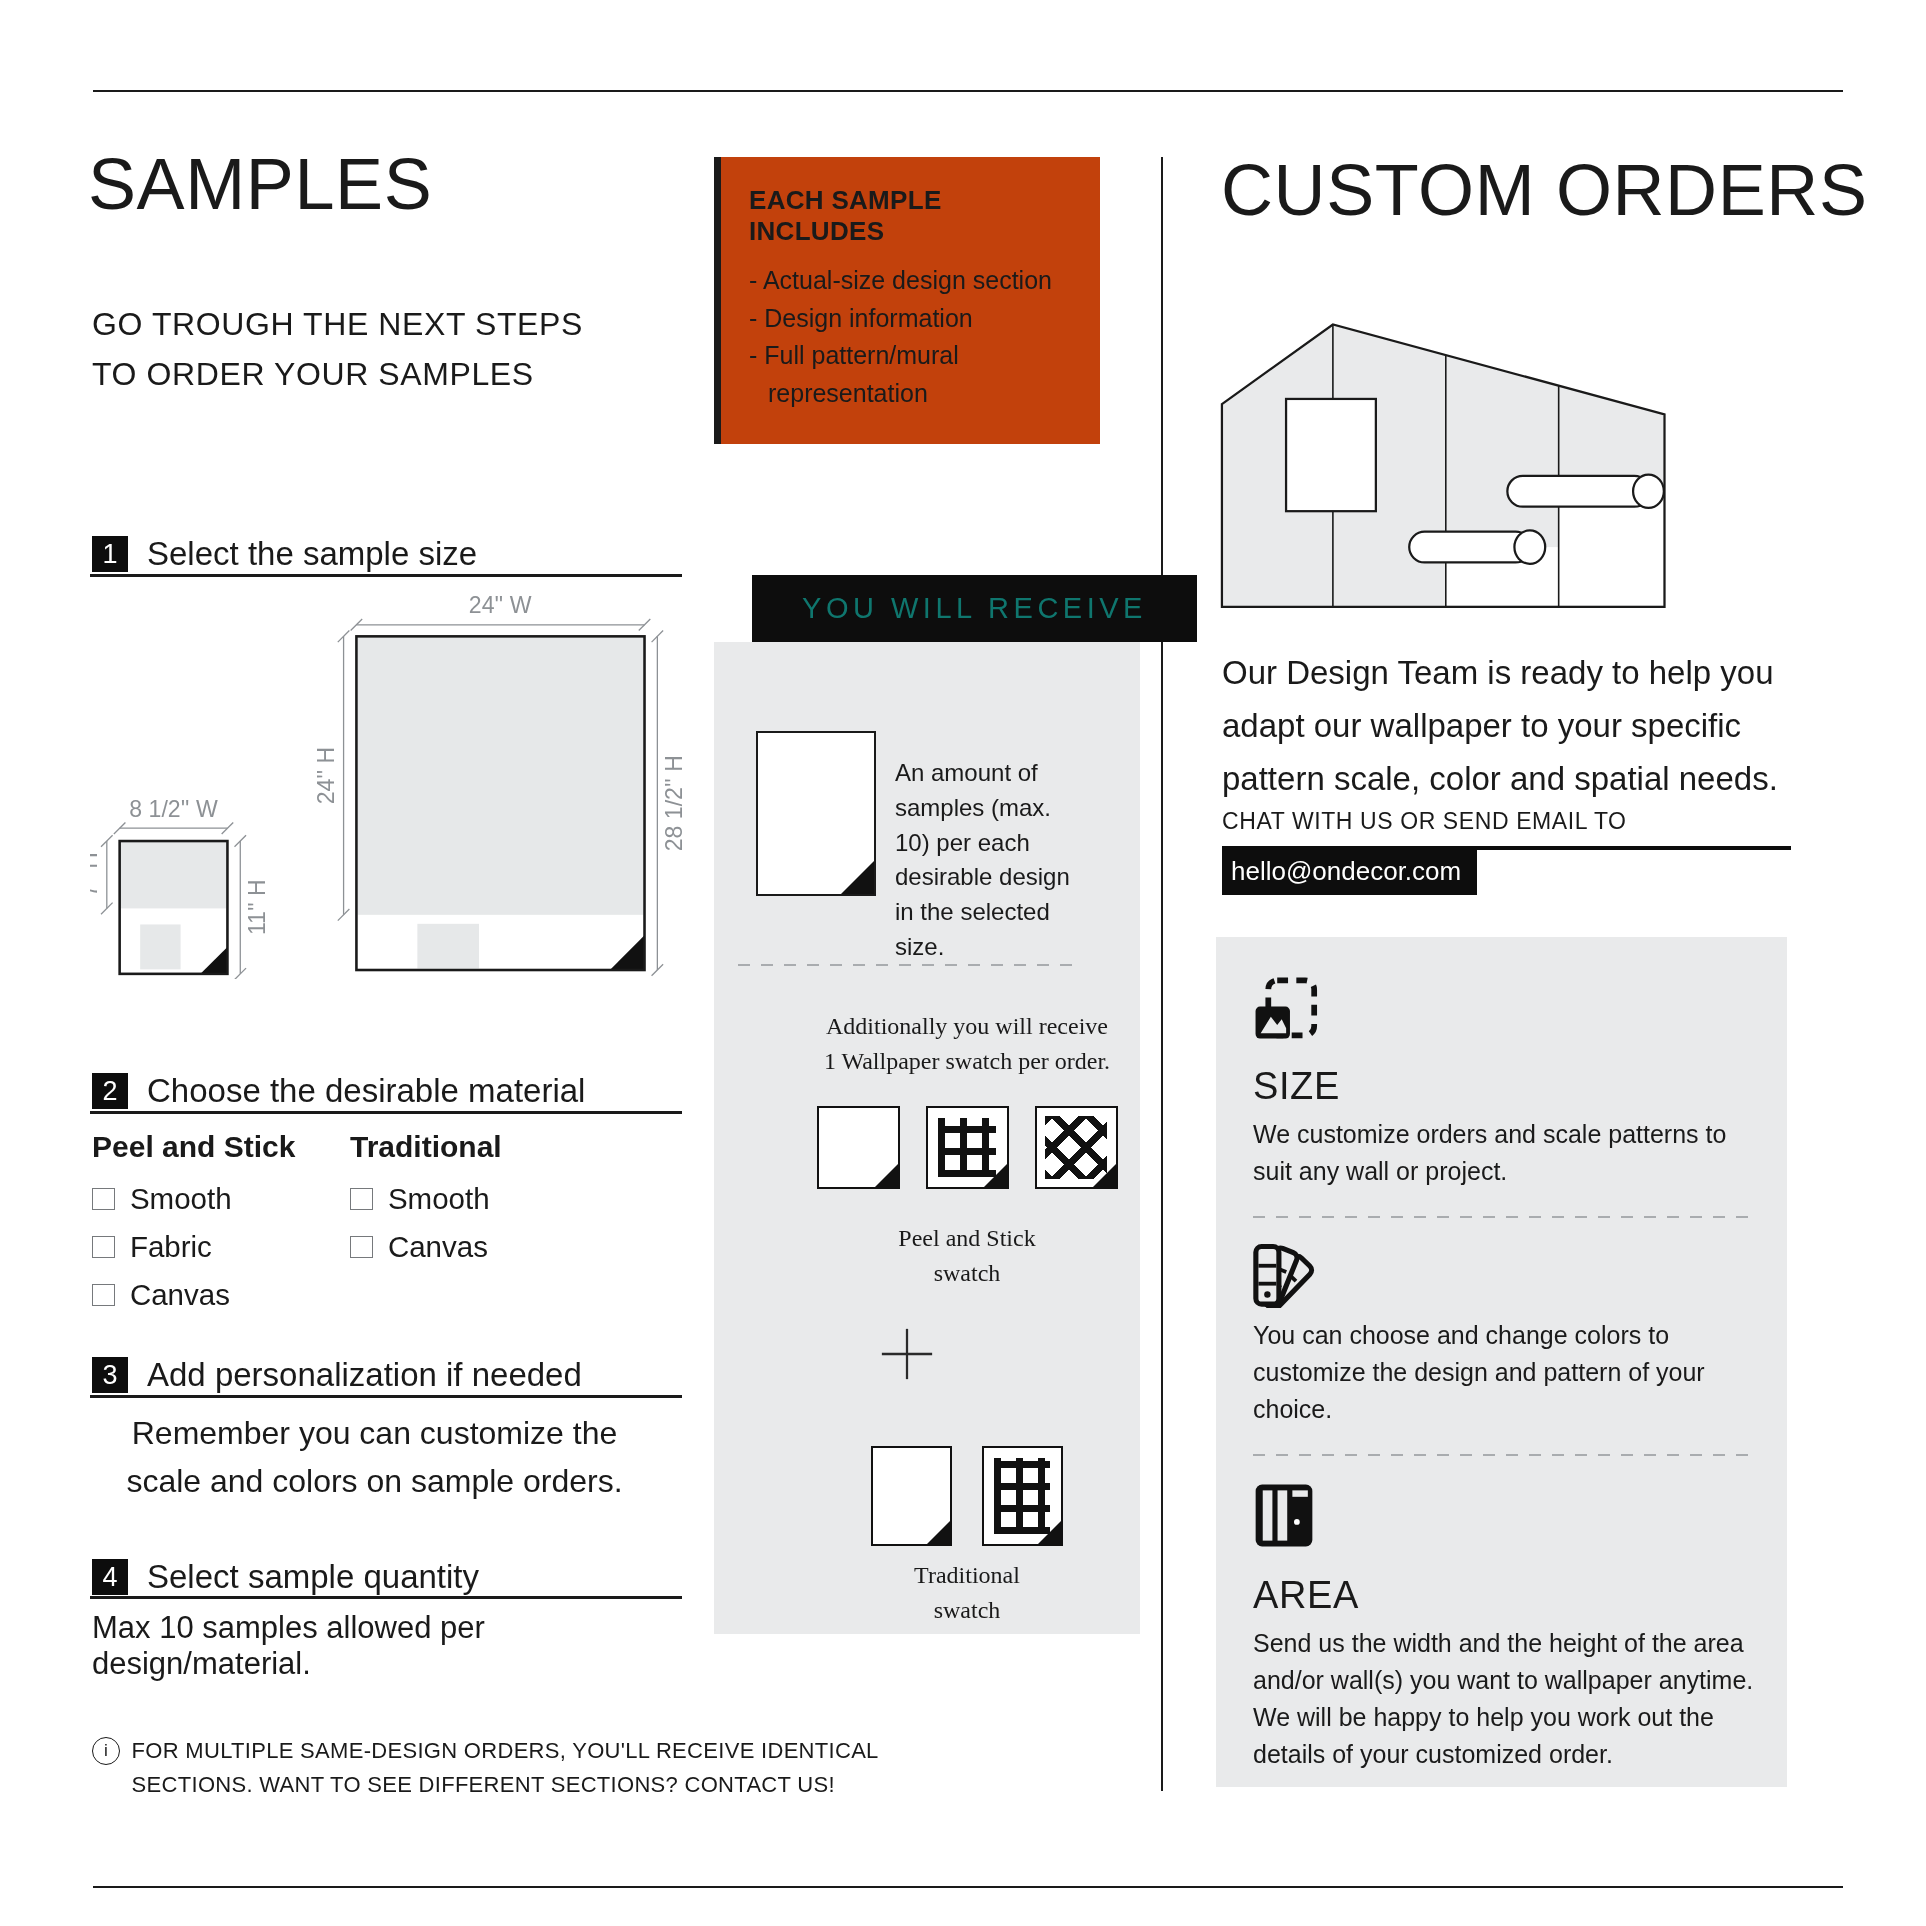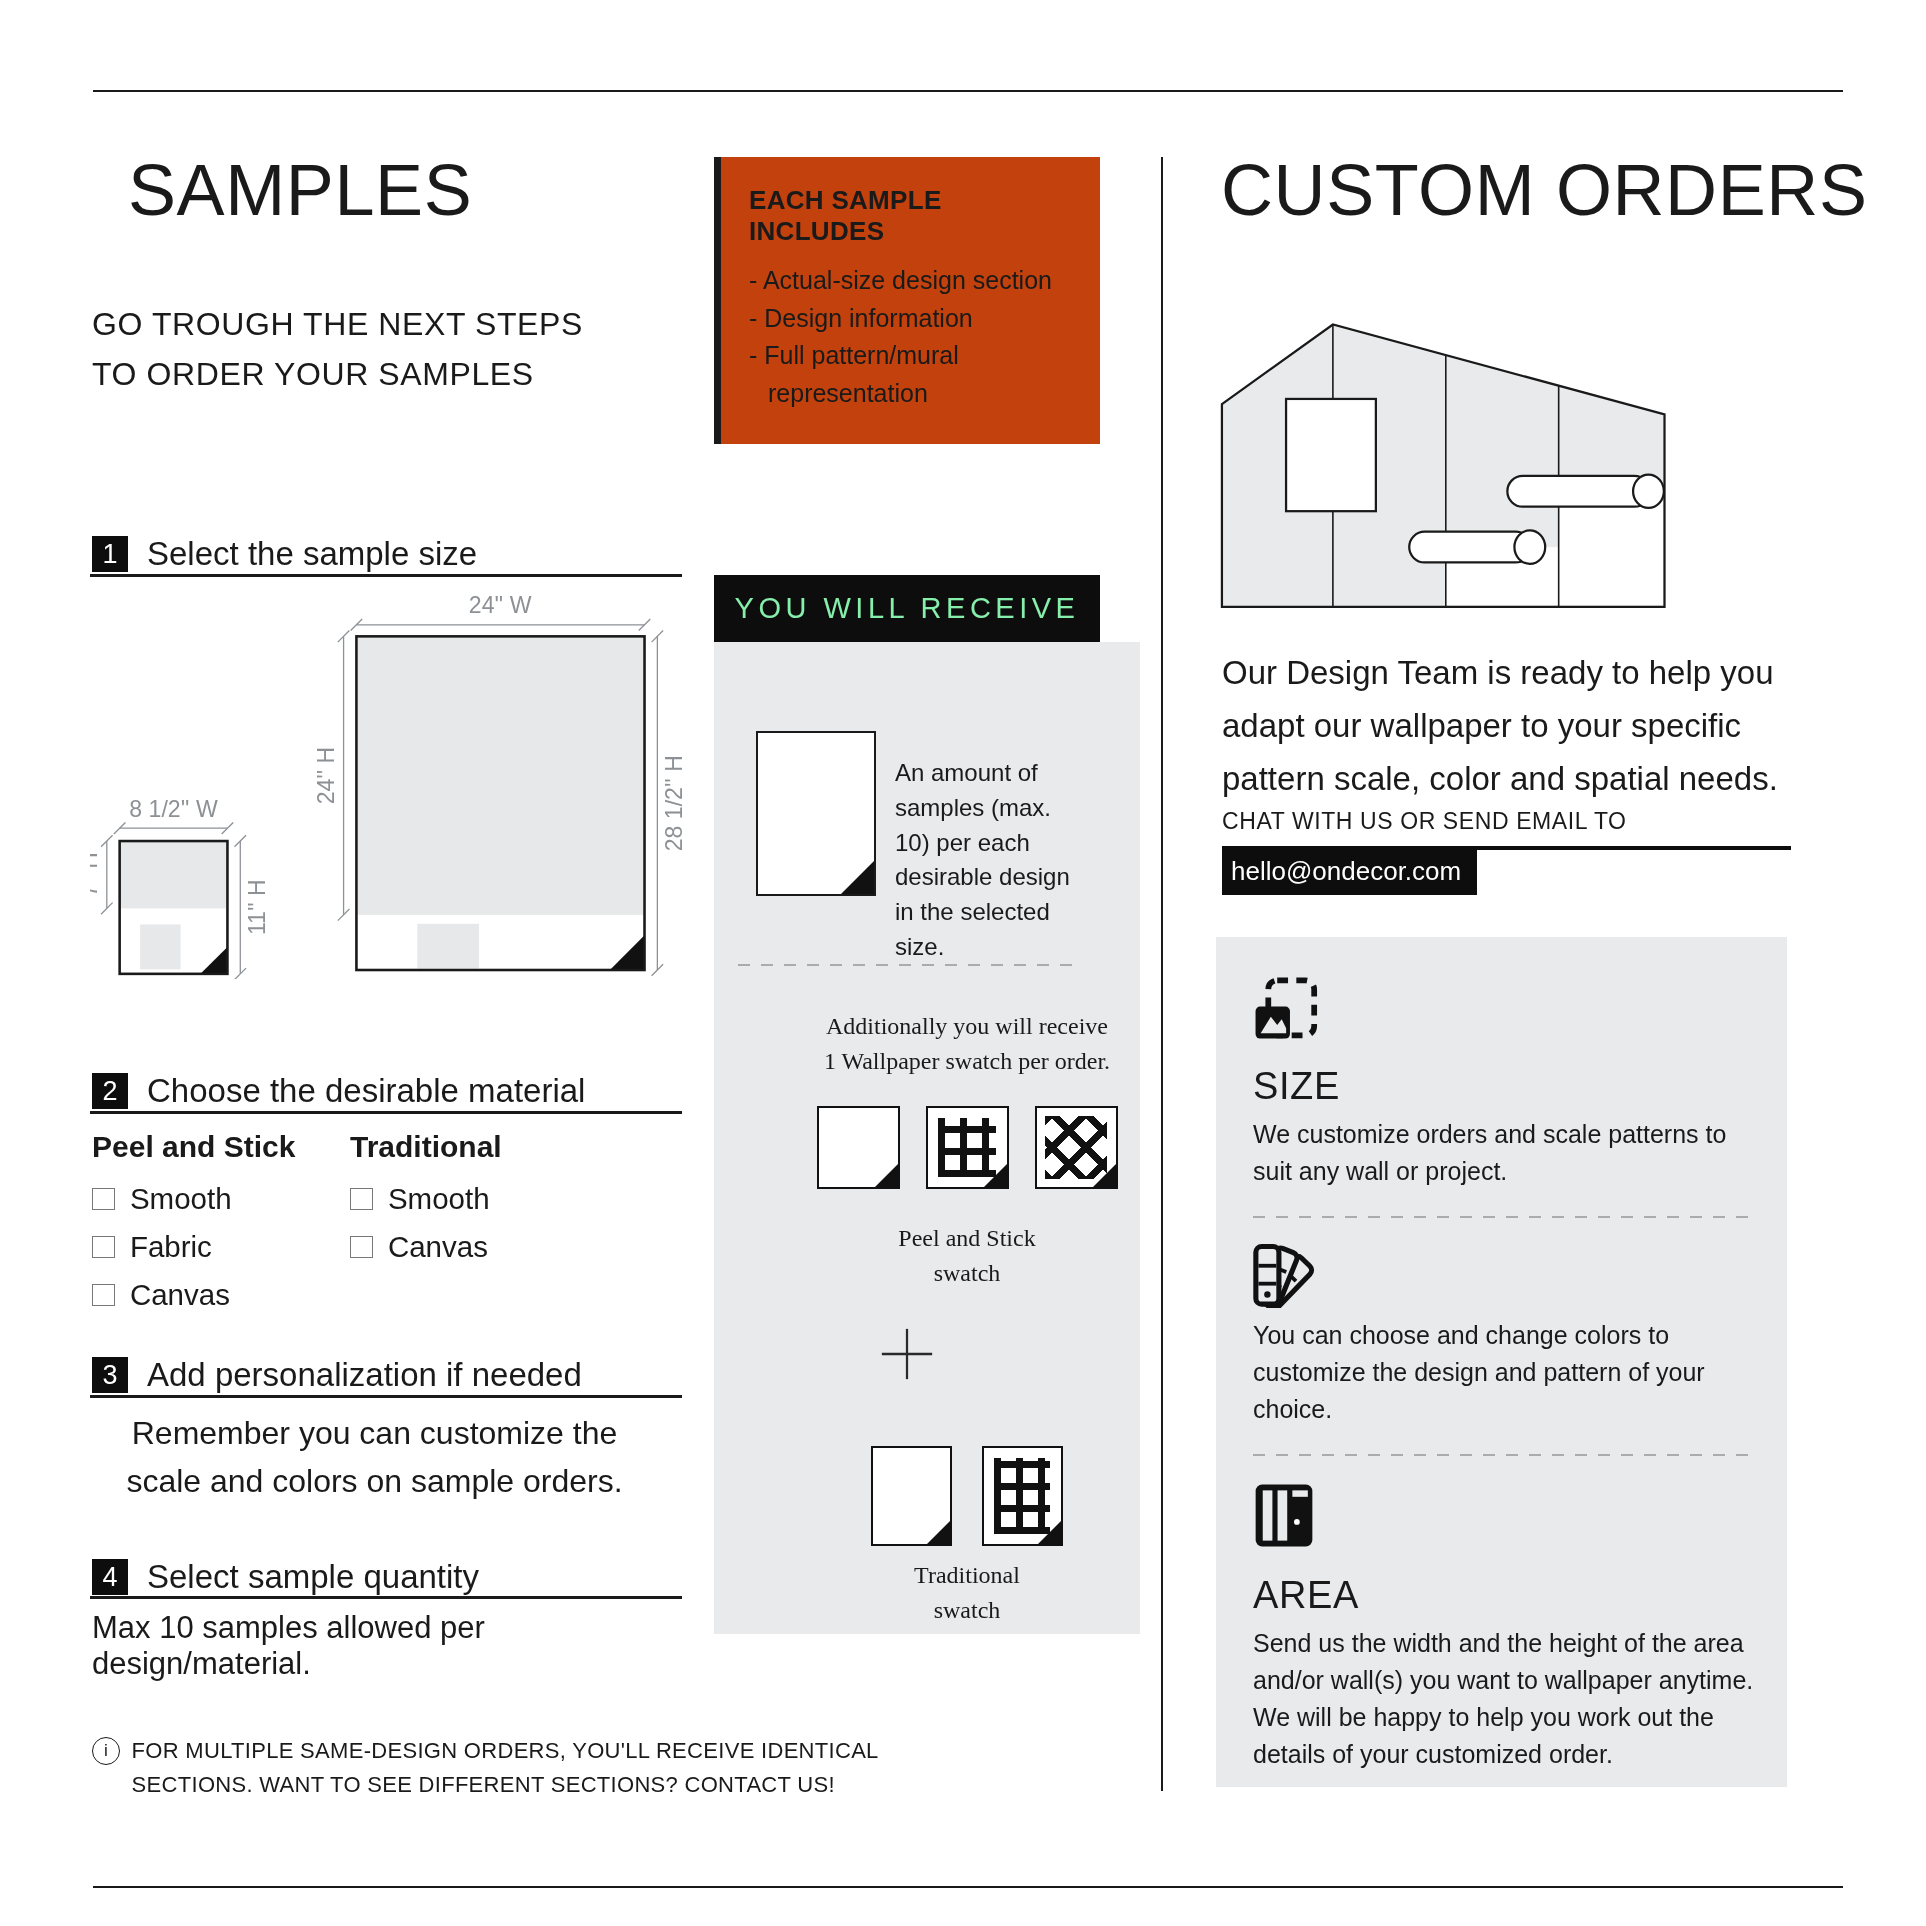--- a/index.html
+++ b/index.html
@@ -27,22 +27,22 @@
   .step-rule { position:absolute; left:90px; width:592px; height:2.6px; background:#1a1a1a; }
 
   
   .includes-box { position:absolute; left:714px; top:157px; width:386px; box-sizing:border-box;
     background:#c2410c; border-left:7.7px solid #1a1a1a; padding:28px 23px 32px 28px; }
   .includes-title { font-size:26px; font-weight:bold; letter-spacing:0.3px; }
   .includes-list { margin:15.4px 0 0 0; padding:0; list-style:none; }
   .includes-list li { font-size:25px; line-height:1.5; padding-left:19px; text-indent:-19px; }
 
   
-  .banner { position:absolute; left:714px; top:575px; width:386px; height:67px; background:#0d0d0d;
-    color:#86efac; font-size:29px; letter-spacing:4.5px; text-align:center; line-height:67px; white-space:nowrap; }
+  .banner { position:absolute; left:752px; top:575px; width:445px; height:67px; background:#0d0d0d;
+    color:#0f766e; font-size:29px; letter-spacing:4.5px; text-align:center; line-height:67px; white-space:nowrap; }
   .mid-panel { position:absolute; left:714px; top:642px; width:386px; height:992px; background:#e9eaeb;padding-left:40px; }
   .page-icon { position:absolute; left:42px; top:89px; width:116px; height:161px; background:#fff;
     border:2.6px solid #1a1a1a; }
   .fold::after { content:""; position:absolute; bottom:0; right:0; width:0; height:0;
     border-left:23px solid transparent; border-bottom:23px solid #111; }
   .fold-lg::after { border-left-width:33px; border-bottom-width:33px; }
   .mid-text { font-size:24px; line-height:1.45; }
   .centered { width:100%; text-align:center;font-family:Liberation Serif, serif; }
   .swatch-row { position:absolute; width:100%; display:flex; justify-content:center; }
   .swatch { position:relative; width:83px; height:83px; background:#fff; border:2.6px solid #111; box-sizing:border-box; }
@@ -81,21 +81,21 @@
 </style>
 </head>
 <body>
 
 <div class="page">
 
   <div class="h-rule" style="left:93px; top:90px; width:1750px;"></div>
   <div class="h-rule" style="left:93px; top:1886px; width:1750px;"></div>
   <div class="v-rule" style="left:1161px; top:157px; height:1634px;"></div>
 
-  <div class="abs h1" style="left:88px; top:149px;margin-left:40px;">SAMPLES</div>
+  <div class="abs h1" style="left:88px; top:143px;">SAMPLES</div>
 
   <div class="abs intro" style="left:92px; top:300px;">
     <span>GO TROUGH THE NEXT STEPS</span><br>
     <span>TO ORDER YOUR SAMPLES</span>
   </div>
 
   <div class="step-header" style="left:92px; top:535px;">
     <div class="step-num">1</div>
     <div class="step-label">Select the sample size</div>
   </div>

